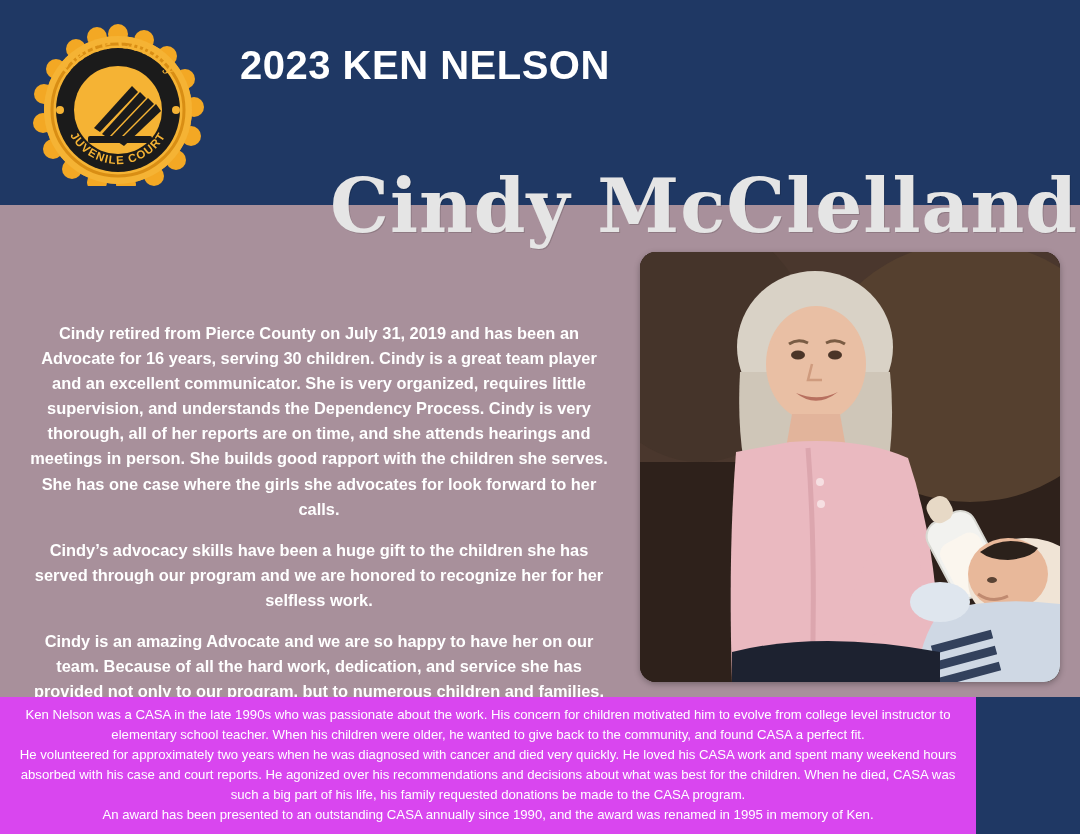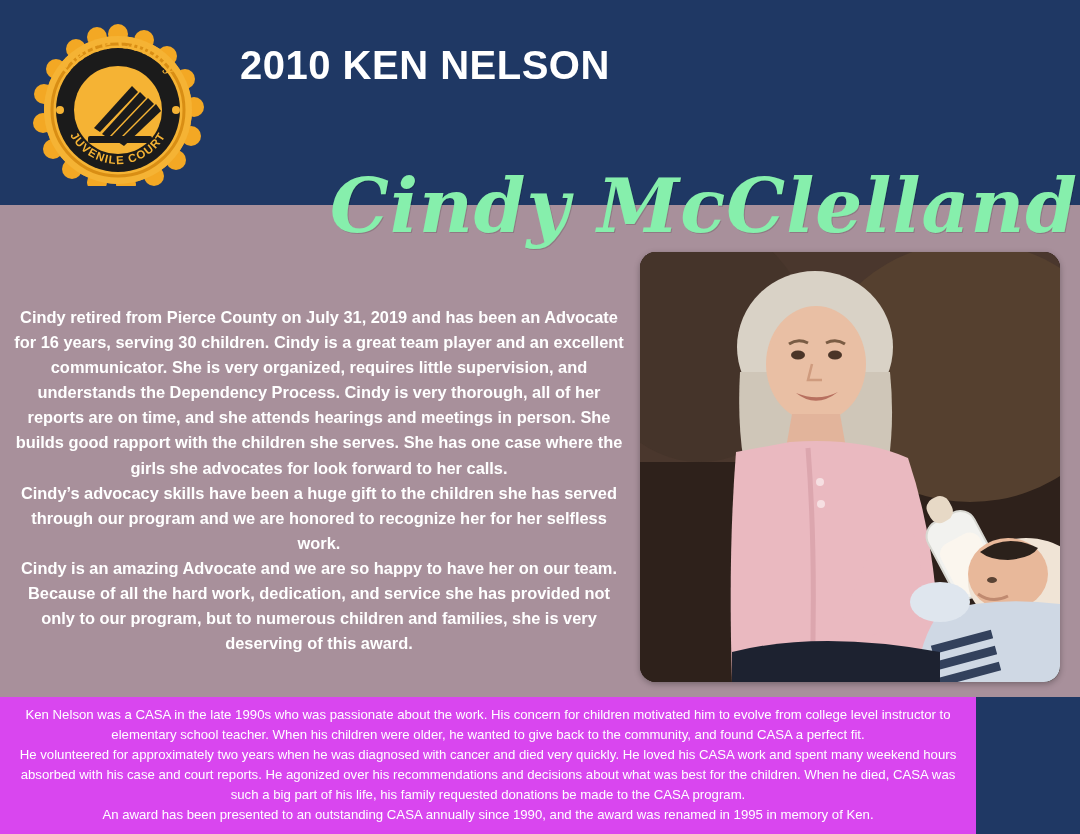--- a/index.html
+++ b/index.html
@@ -41,23 +41,22 @@
     letter-spacing: 0.5px;
   }
   .header-title .line { display: block; }
 
   
   .script-name {
     position: absolute;
     left: 330px; top: 168px;
     width: 730px;
     text-align: left;
-    color: #86efac;
+    color: #e5e5e5;
     font-family: "DejaVu Serif", serif;
-    font-style: italic;
     font-weight: bold;
     font-size: 74px;
     line-height: 1.05;
     letter-spacing: 1px;
     text-shadow: 1px 1px 0 rgba(0,0,0,0.15);
     z-index: 5;
     white-space: nowrap;
   }
 
   
@@ -71,21 +70,21 @@
   .body-text {
     position: absolute;
     left: 10px; top: 100px;
     width: 618px;
     color: #ffffff;
     font-weight: bold;
     font-size: 16.4px;
     line-height: 1.53;
     text-align: center;
   }
-  .body-text p { margin: 0; }
+  .body-text p { margin: 16px; }
 
   
   .photo {
     position: absolute;
     left: 640px; top: 252px;
     width: 420px; height: 430px;
     border-radius: 16px;
     overflow: hidden;
     background: #2b1d18;
     box-shadow: 0 2px 6px rgba(0,0,0,0.3);
@@ -163,21 +162,21 @@
             <textPath href="#arcTop" startOffset="50%" text-anchor="middle">Pierce County</textPath>
           </text>
           <text font-family="Liberation Sans, sans-serif" font-size="11.5" font-weight="bold" fill="#f5b334" letter-spacing="1.2">
             <textPath href="#arcBottom" startOffset="50%" text-anchor="middle">JUVENILE COURT</textPath>
           </text>
         </g>
       </svg>
     </div>
 
     <div class="header-title">
-      <span class="line">2010 KEN NELSON</span>
+      <span class="line">2023 KEN NELSON</span>
     </div>
   </div>
 
   <div class="script-name">Cindy McClelland</div>
 
   <div class="panel">
 
     <div class="body-text">
       <p>Cindy retired from Pierce County on July 31, 2019 and has been an Advocate for 16 years, serving 30 children. Cindy is a great team player and an excellent communicator. She is very organized, requires little supervision, and understands the Dependency Process. Cindy is very thorough, all of her reports are on time, and she attends hearings and meetings in person. She builds good rapport with the children she serves. She has one case where the girls she advocates for look forward to her calls.</p>
       <p>Cindy’s advocacy skills have been a huge gift to the children she has served through our program and we are honored to recognize her for her selfless work.</p>

